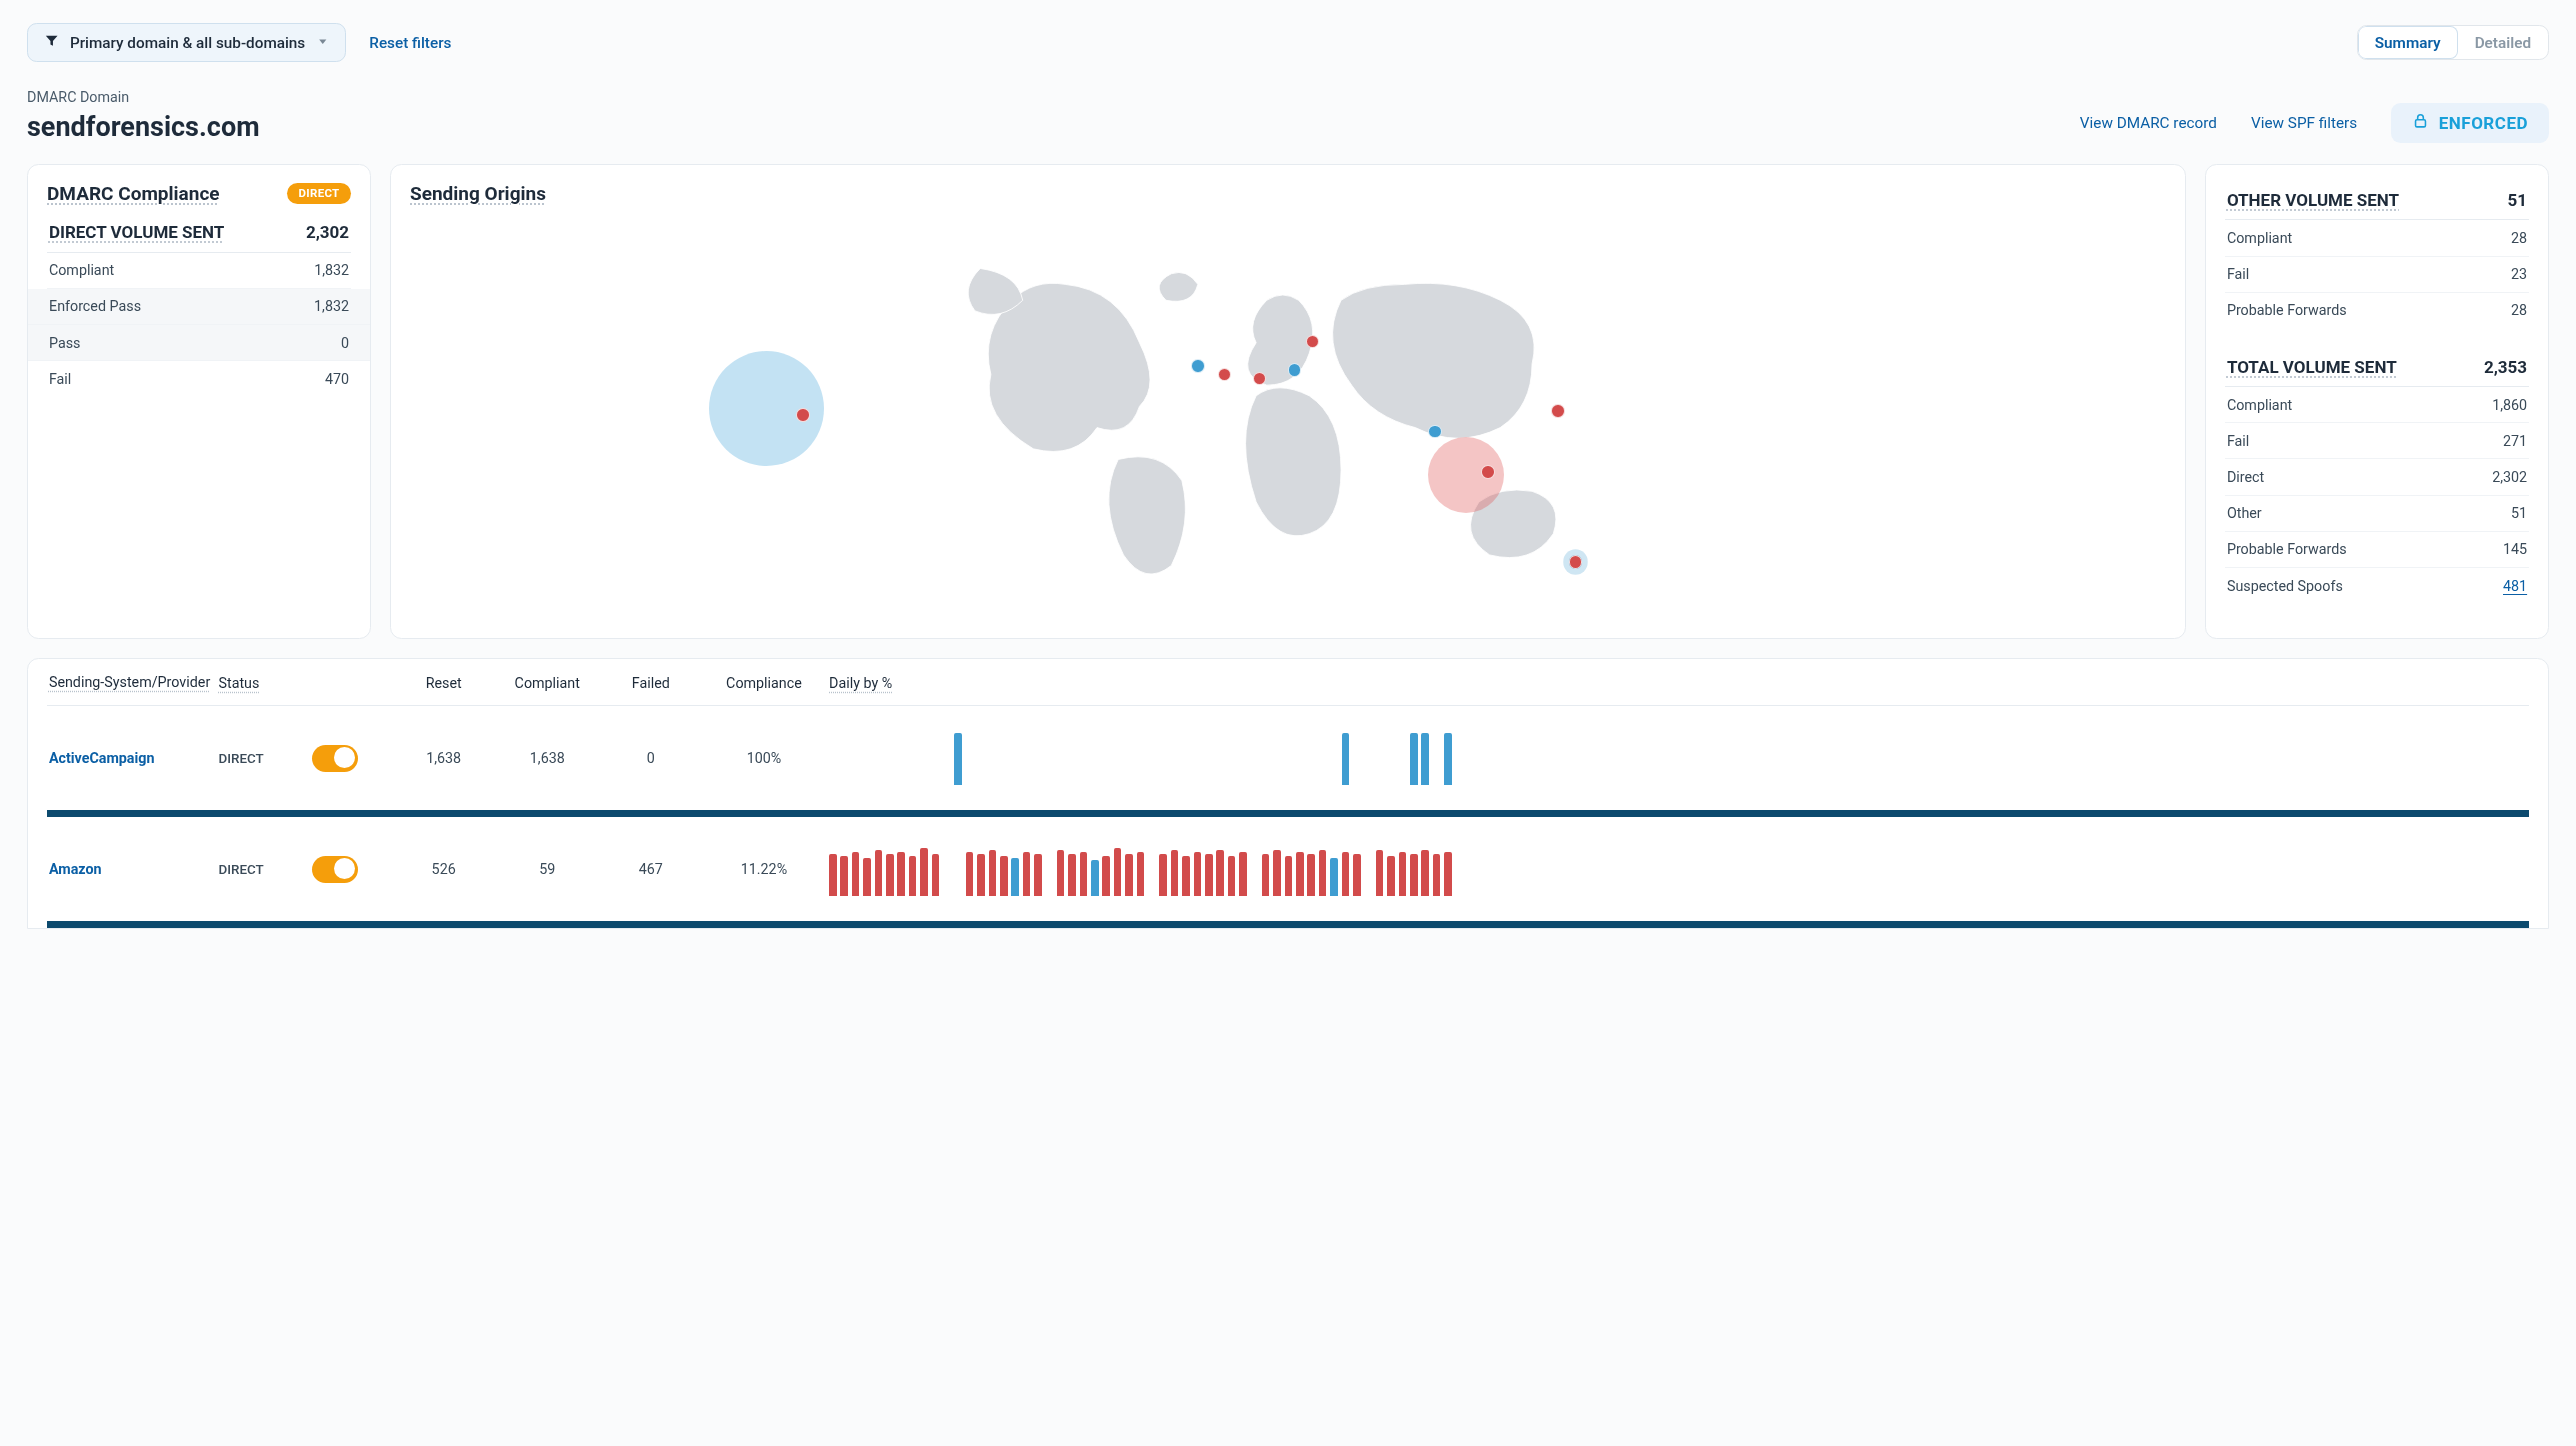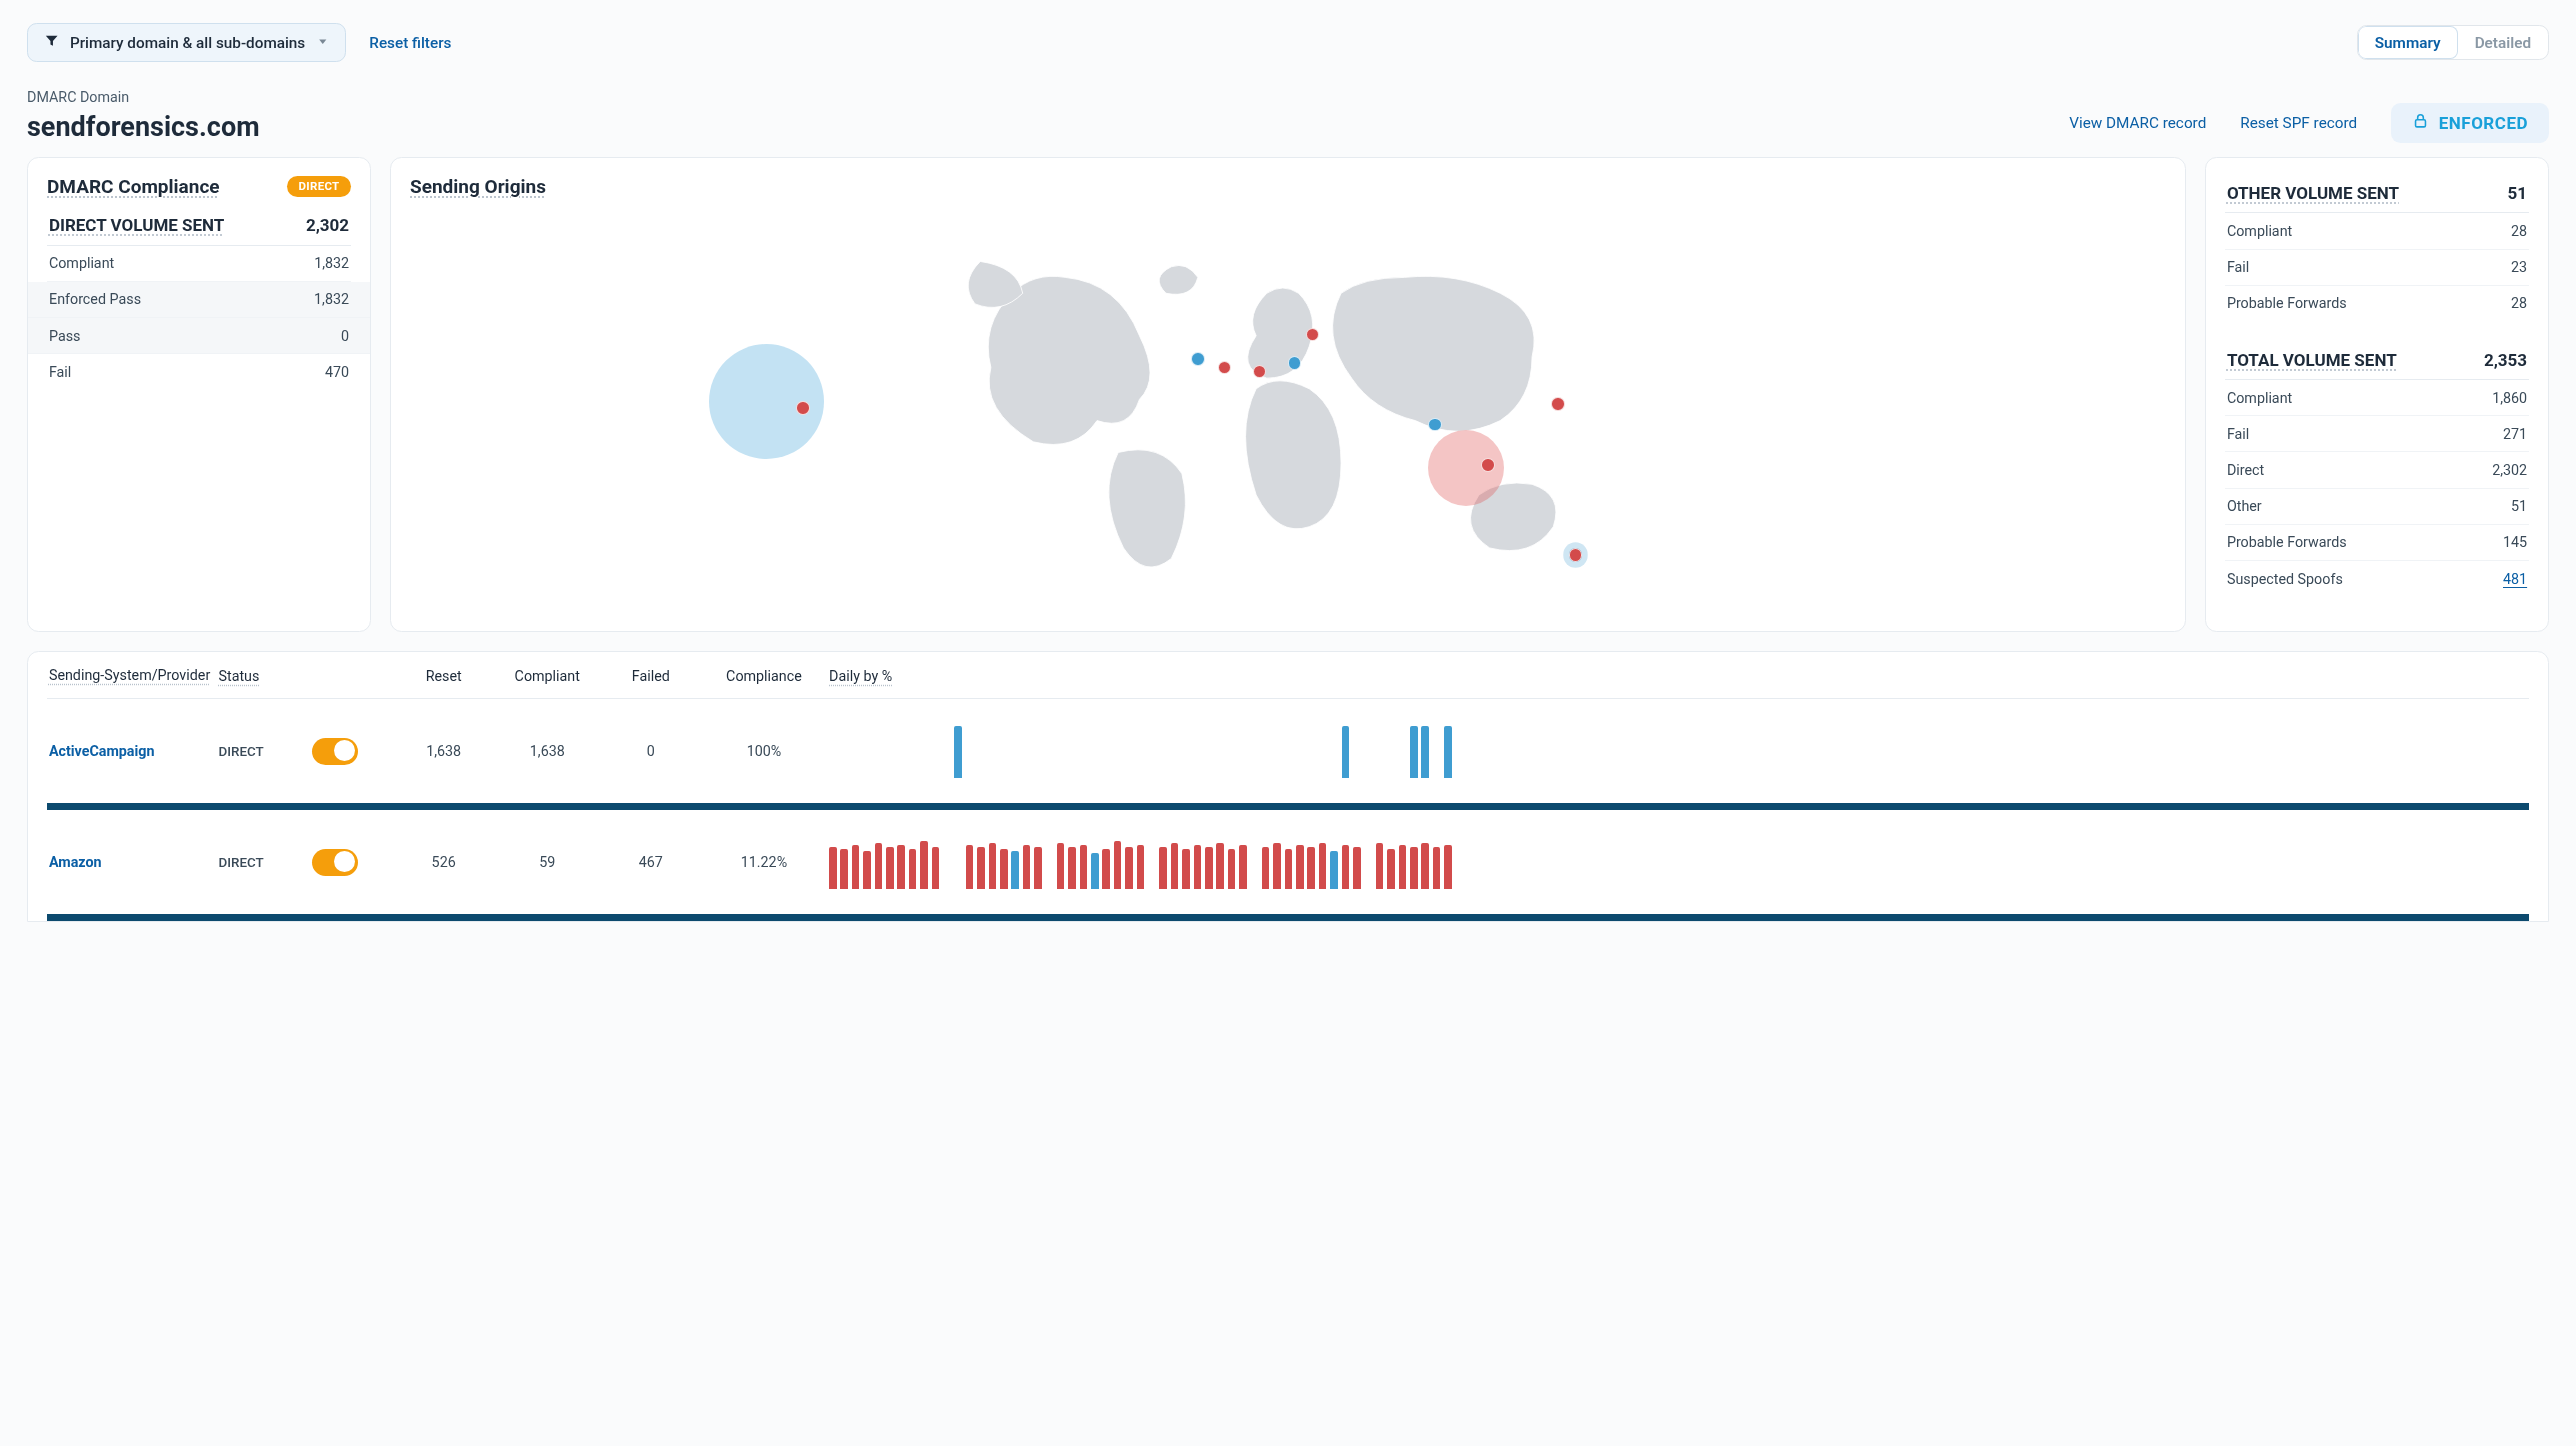--- a/index.html
+++ b/index.html
@@ -20,21 +20,21 @@
     padding: 9.6px 17px; font-size:15.3px; color:#1e2b3a; font-weight:500;
     cursor:pointer;
   }
   .filter-btn .chev { color:#7a8895;}
   .reset-filters { color:#0b5fa5; font-weight:500; cursor:pointer; text-decoration:none; }
   .segctrl { display:flex; border:1px solid #e1e6eb; border-radius:9.6px; overflow:hidden; background:#fff; }
   .segctrl .seg { padding:7.6px 17px; font-weight:600; color:#8a98a5; cursor:pointer; }
   .segctrl .seg.active { color:#0b5fa5; background:#fff; box-shadow: inset 0 0 0 1px #cfe0ee; border-radius:7.6px;}
 
   
-  .header-row { display:flex; align-items:flex-end; justify-content:space-between; margin-bottom:14px; }
+  .header-row { display:flex; align-items:flex-end; justify-content:space-between; margin-bottom:21px; }
   .domain-block .label { color:#4a5b6a; font-size:14.3px; margin-bottom:5.7px; }
   .domain-block .domain { font-size:27px; font-weight:700; color:#1e2b3a; }
   .header-links { display:flex; align-items:center; gap:34px; }
   .header-links a { color:#0b5fa5; font-weight:400; text-decoration:none; cursor:pointer; }
   .enforced-pill {
     display:flex; align-items:center; gap:9.6px; background:#e9f2fb; color:#19a0d9;
     padding:9.6px 21px; border-radius:9.6px; font-weight:700; font-size:17px; letter-spacing:0.5px;
   }
 
   
@@ -119,21 +119,21 @@
   </div>
 </div>
 
 <div class="header-row">
   <div class="domain-block">
     <div class="label">DMARC Domain</div>
     <div class="domain">sendforensics.com</div>
   </div>
   <div class="header-links">
     <a>View DMARC record</a>
-    <a>Reset SPF record</a>
+    <a>View SPF filters</a>
     <div class="enforced-pill">
       <span>
         <svg width="17" height="17" viewBox="0 0 24 24" fill="none" stroke="#19a0d9" stroke-width="2.2">
           <rect x="5" y="11" width="14" height="10" rx="2"></rect>
             <path d="M8 11V8a4 4 0 0 1 8 0v3"></path>
         </svg>
       </span>
       <span>ENFORCED</span>
     </div>
   </div>

